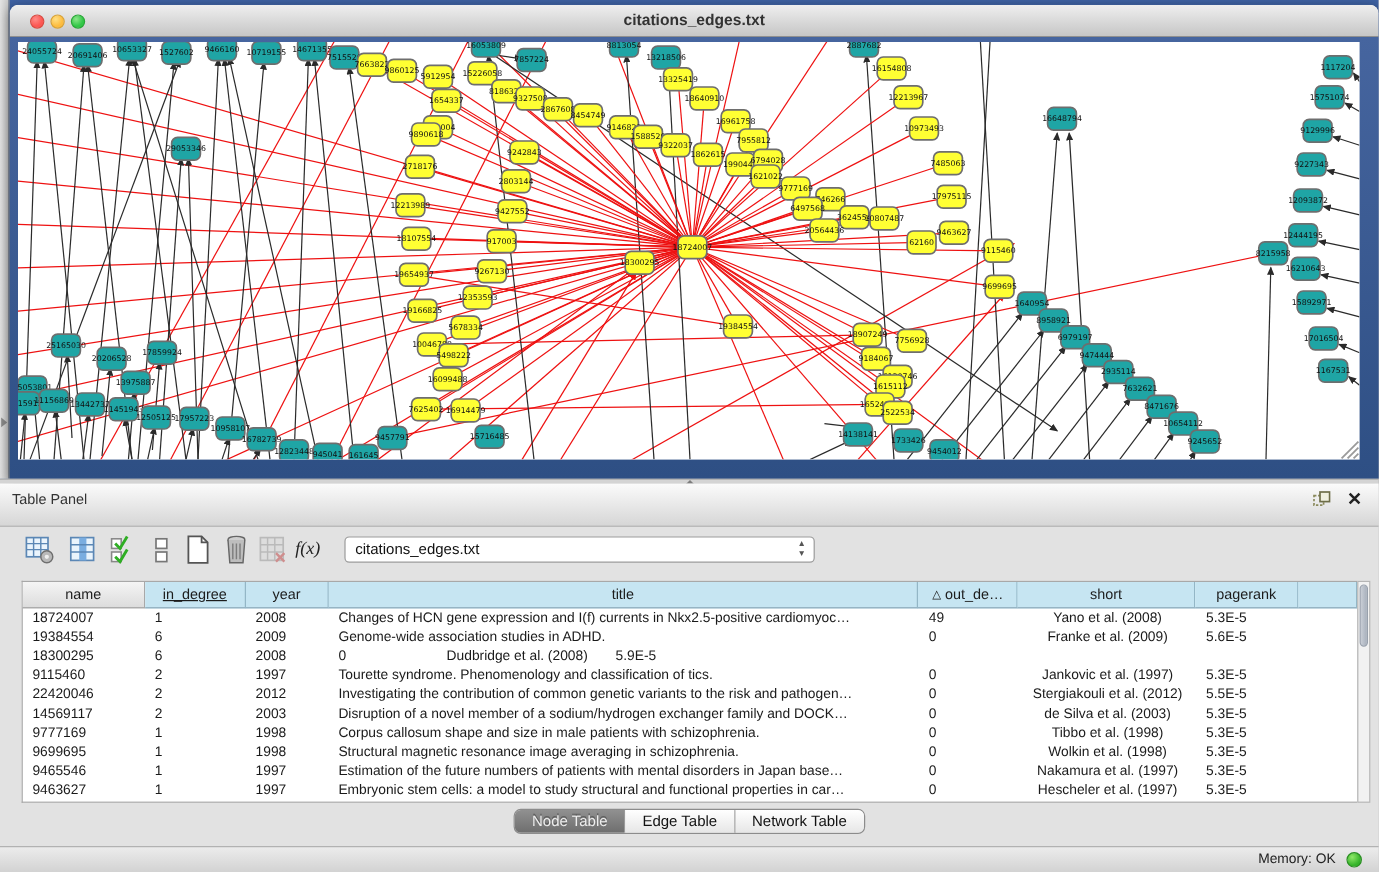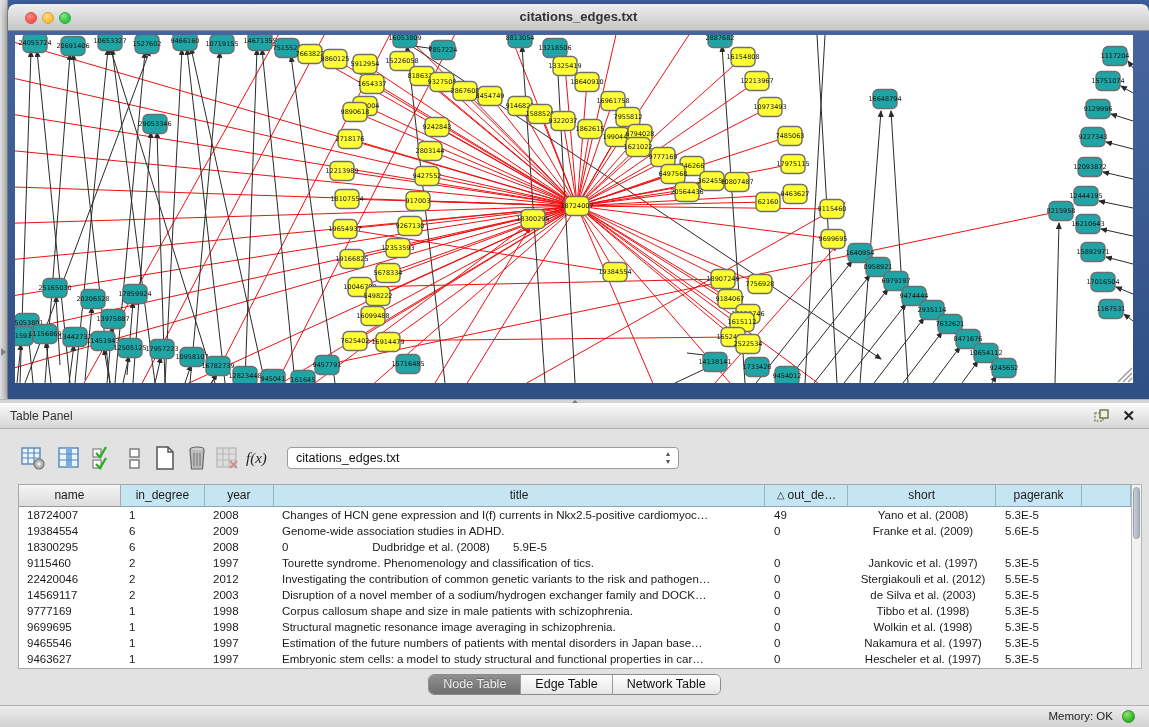--- a/index.html
+++ b/index.html
@@ -32,21 +32,21 @@
   #canvas{position:absolute;left:7px;top:4px;width:1118px;height:348px;background:#ffffff;overflow:hidden;}
   #graph-svg{position:absolute;left:0;top:0;}
 
   
   #splitter{position:absolute;left:0;top:399px;width:1149px;height:4px;background:#d4d4d4;border-top:1px solid #b4b4b4;}
   #splitter .grip{position:absolute;left:571px;top:0px;width:0;height:0;
                   border-left:4px solid transparent;border-right:4px solid transparent;border-bottom:4px solid #7d7d7d;}
 
   
   #table-panel{position:absolute;left:0;top:403px;width:1149px;height:302px;background:#e2e2e2;}
-  #panel-header{position:absolute;left:0;top:0;width:100%;height:26px;
+  #panel-header{position:absolute;left:0;top:0;width:100%;height:36px;
                 background:linear-gradient(180deg,#fbfbfb,#d6d6d6);border-bottom:1px solid #b0b0b0;}
   #panel-header .ptitle{position:absolute;left:10px;top:6px;font-size:12px;color:#333;}
   #float-icon{position:absolute;right:40px;top:6px;width:15px;height:14px;}
   #close-icon{position:absolute;right:14px;top:4px;font-size:15px;font-weight:bold;color:#222;cursor:default;}
 
   .tb-icon{position:absolute;top:42px;width:26px;height:26px;}
   #dd-table{position:absolute;left:287px;top:44px;width:392px;height:22px;background:#fff;
             border:1px solid #9b9b9b;border-radius:4px;font-size:12.5px;color:#111;line-height:20px;
             padding-left:8px;}
   #dd-table .stepper{position:absolute;right:4px;top:2px;width:12px;height:16px;color:#555;
@@ -580,21 +580,21 @@
     <div class="tb-icon" style="left:246px;font-family:'Liberation Serif',serif;font-style:italic;font-size:15px;color:#222;line-height:26px;">f(x)</div>
 
     <div id="dd-table">
       <span>citations_edges.txt</span>
       <span class="stepper">▲<br>▼</span>
     </div>
 
     <div id="tbl-wrap">
       <div id="tbl-head">
           <div class="th sel" style="width: 102px;">name</div>
-          <div class="th" style="width: 84px;">in_degree</div>
+          <div class="th" style="width: 84px; text-decoration: underline;">in_degree</div>
           <div class="th" style="width: 69px;">year</div>
           <div class="th" style="width: 492px;">title</div>
           <div class="th" style="width: 83px;"><span class="sort">△</span>out_de…</div>
           <div class="th" style="width: 148px;">short</div>
           <div class="th" style="width: 86px;">pagerank</div>
           <div class="th" style="width: 49px;"></div>
         </div>
       <div id="tbl-body">
           <div class="tr">
             <div class="td" style="width: 102px;">18724007</div>

